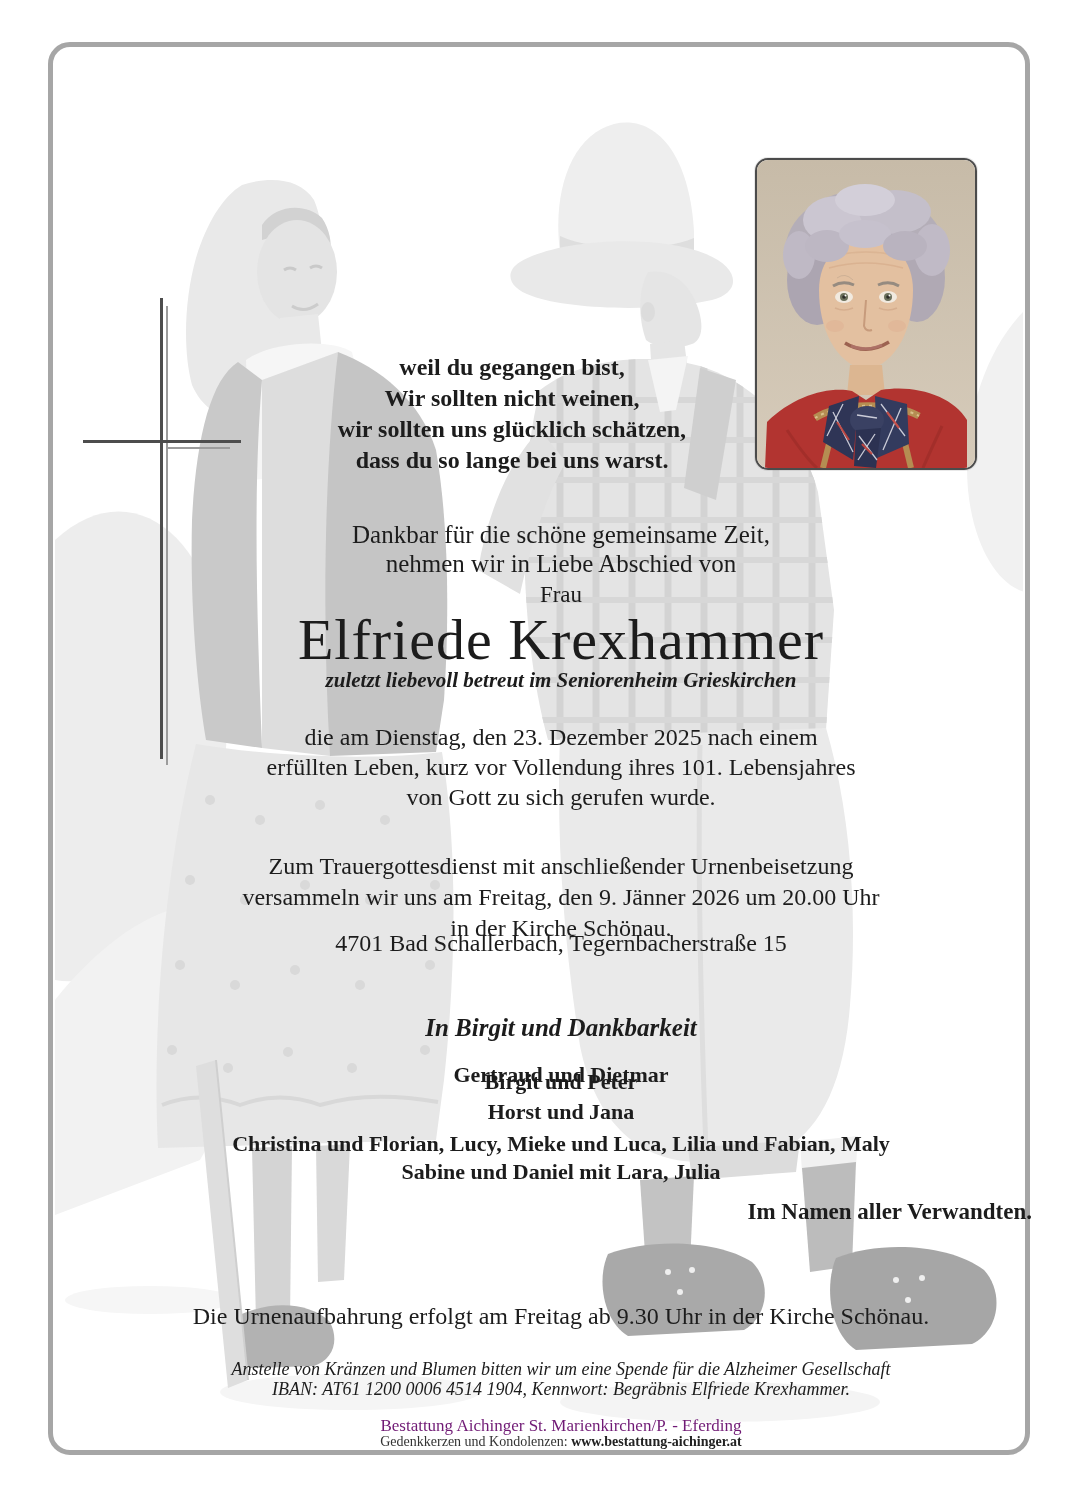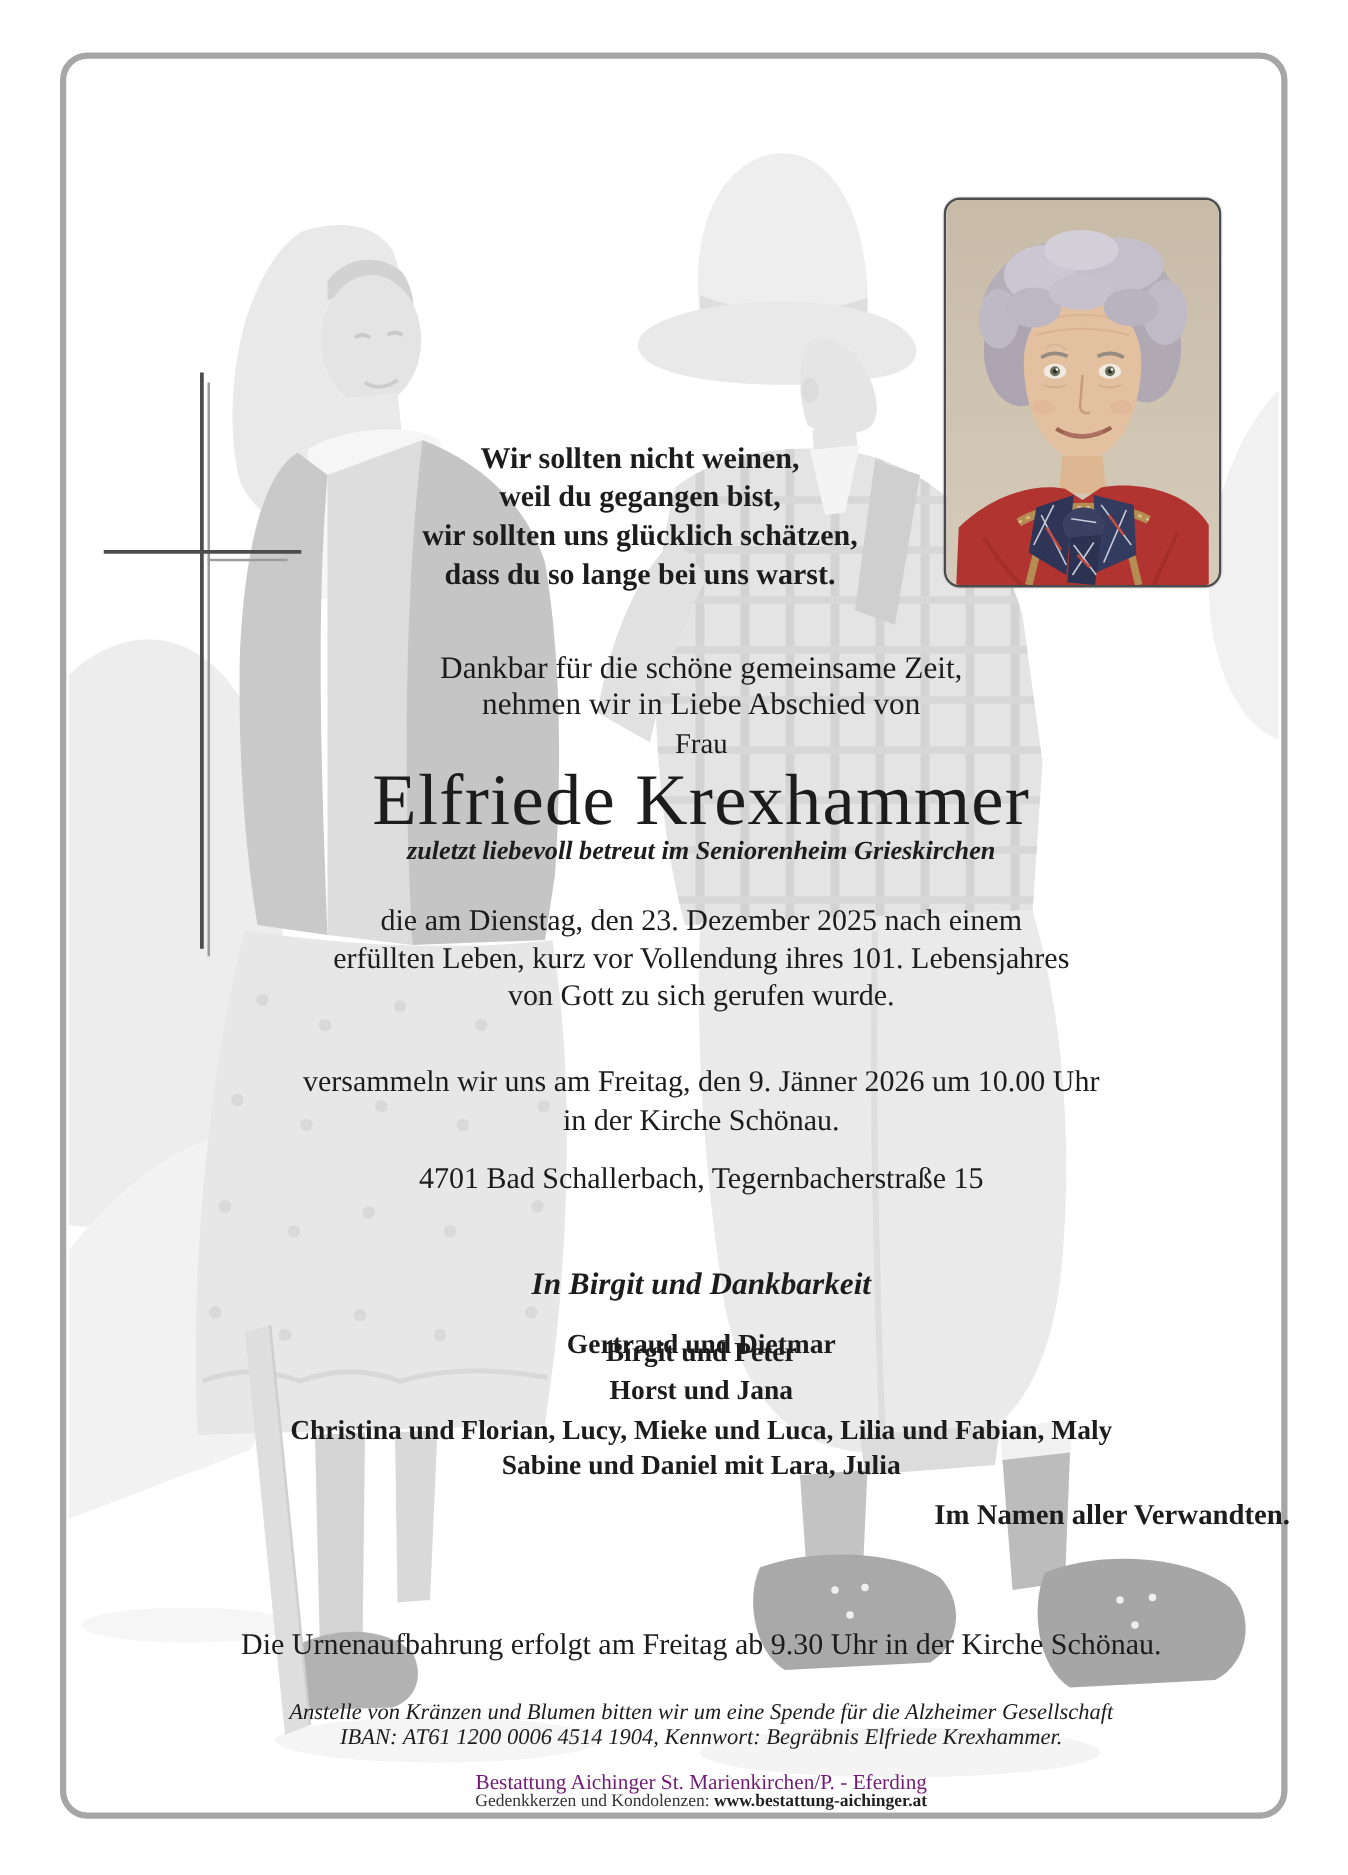--- a/index.html
+++ b/index.html
@@ -232,43 +232,44 @@
       </g>
     </g>
 
     <ellipse cx="70" cy="86" rx="22" ry="16" fill="#bdb7c3"></ellipse>
     <ellipse cx="108" cy="74" rx="26" ry="14" fill="#c6c1cd"></ellipse>
     <ellipse cx="148" cy="86" rx="22" ry="15" fill="#b9b3bf"></ellipse>
   </svg>
 </div>
 
 <div class="poem">
+  <div>weil du gegangen bist,</div>
   <div>Wir sollten nicht weinen,</div>
-  <div>weil du gegangen bist,</div>
   <div>wir sollten uns glücklich schätzen,</div>
   <div>dass du so lange bei uns warst.</div>
 </div>
 
 <div class="txt intro">
   <div>Dankbar für die schöne gemeinsame Zeit,</div>
   <div>nehmen wir in Liebe Abschied von</div>
 </div>
 
 <div class="txt frau">Frau</div>
 <div class="txt name">Elfriede Krexhammer</div>
 <div class="txt care">zuletzt liebevoll betreut im Seniorenheim Grieskirchen</div>
 
 <div class="txt para1">
   <div>die am Dienstag, den 23. Dezember 2025 nach einem</div>
   <div>erfüllten Leben, kurz vor Vollendung ihres 101. Lebensjahres</div>
   <div>von Gott zu sich gerufen wurde.</div>
 </div>
 
 <div class="txt para2">
-  <div>versammeln wir uns am Freitag, den 9. Jänner 2026 um 10.00 Uhr</div>
+  <div>Zum Trauergottesdienst mit anschließender Urnenbeisetzung</div>
+  <div>versammeln wir uns am Freitag, den 9. Jänner 2026 um 20.00 Uhr</div>
   <div>in der Kirche Schönau.</div>
 </div>
 
 <div class="txt addr">4701 Bad Schallerbach, Tegernbacherstraße 15</div>
 
 <div class="txt liebe">In Birgit und Dankbarkeit</div>
 <div class="txt mourner m1">Gertraud und Dietmar</div>
 <div class="txt mourner m2">Birgit und Peter</div>
 <div class="txt mourner m3">Horst und Jana</div>
 <div class="txt mext">

